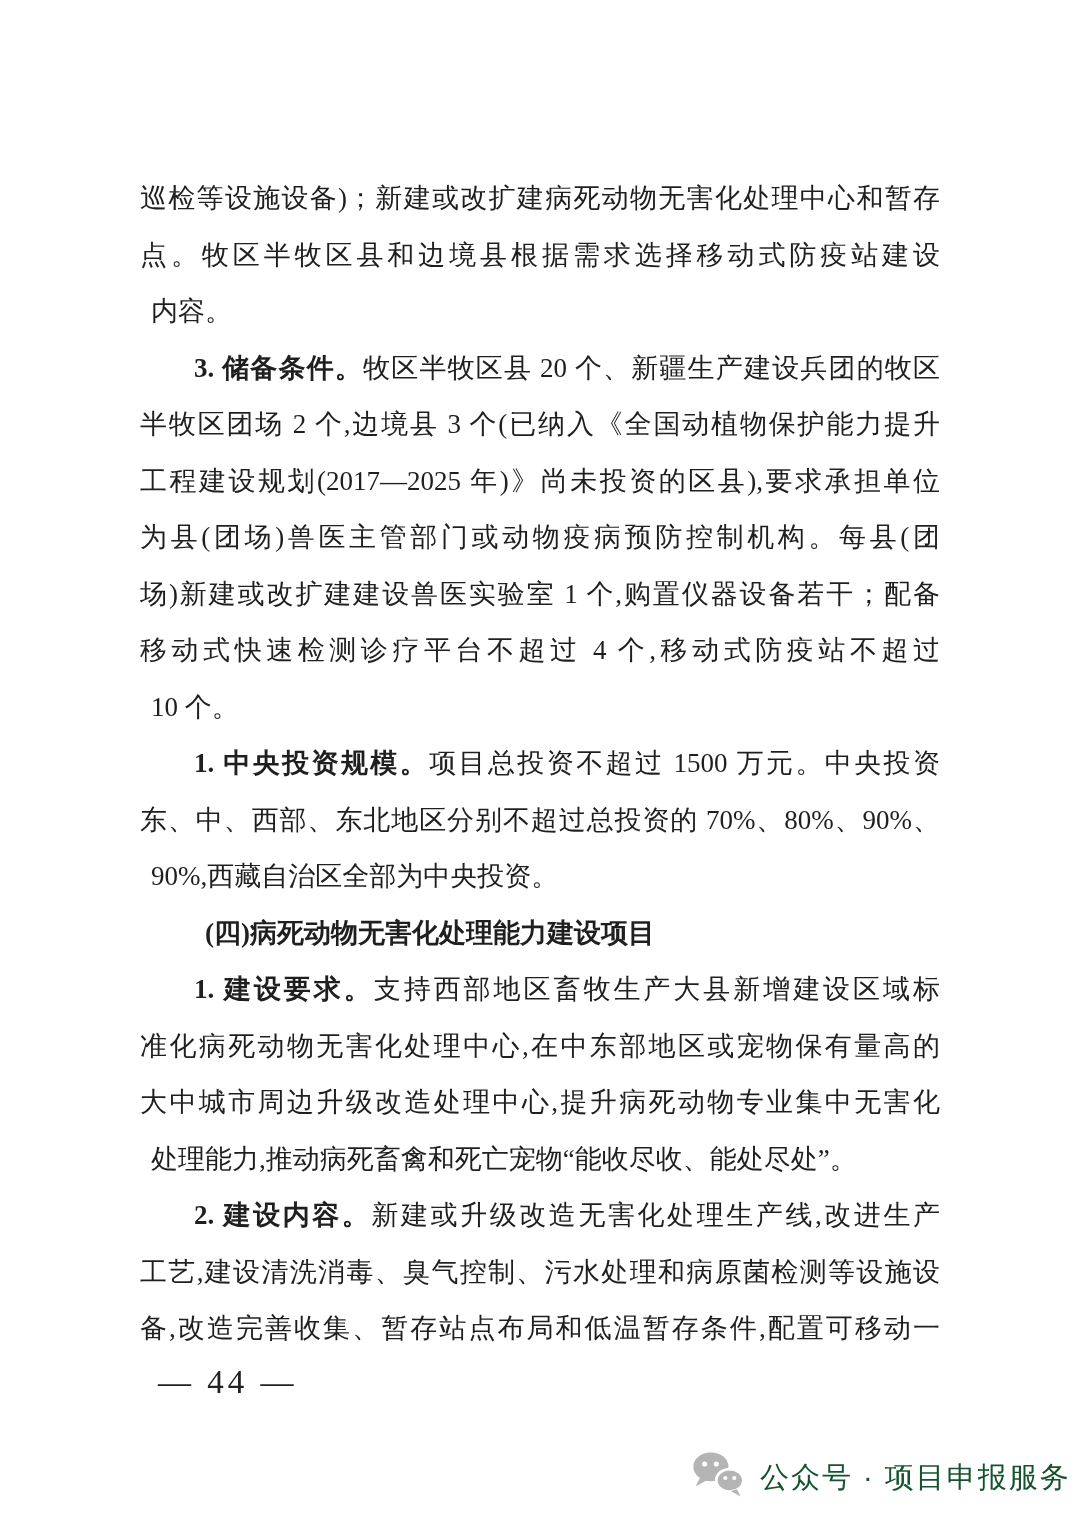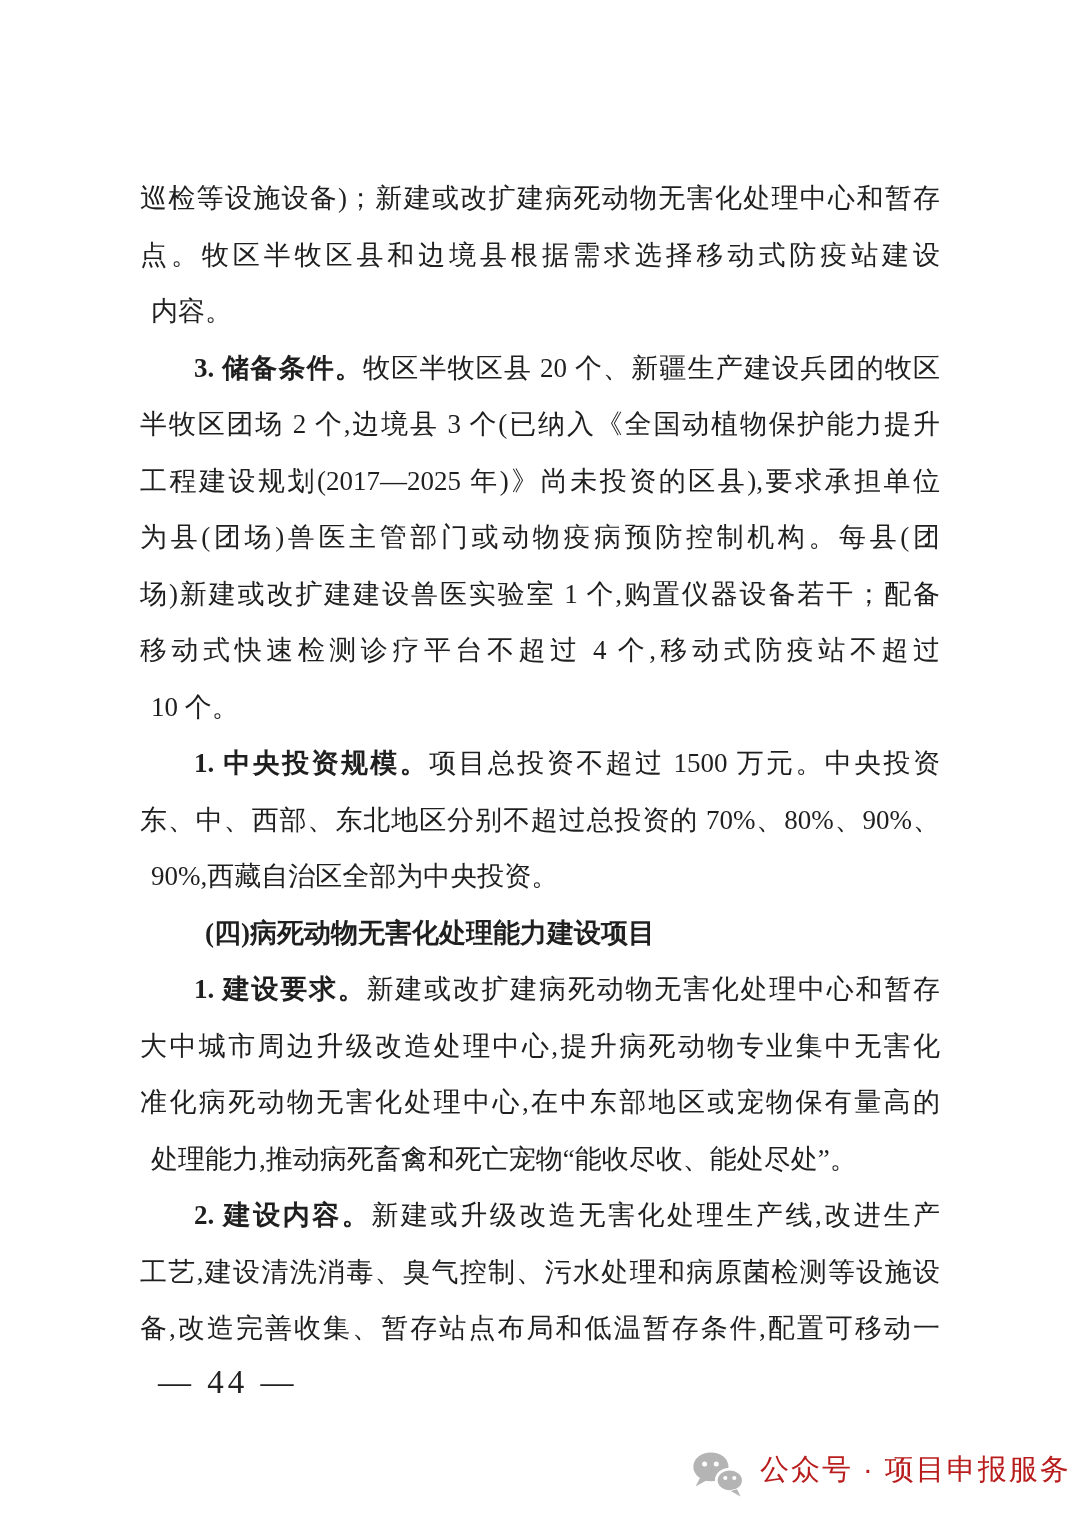--- a/index.html
+++ b/index.html
@@ -50,23 +50,23 @@
     font-size: 33px;
     line-height: 40px;
     color: #222222;
     letter-spacing: 4px;
   }
   .watermark {
     position: absolute;
     left: 692px;
     top: 1450px;
     display: flex;
-    align-items: flex-start;
+    align-items: flex-end;
     gap: 14px;
-    color: #b91c1c;
+    color: #14532d;
   }
   .watermark .wm-text {
     font-size: 29px;
     letter-spacing: 2px;
     font-family: "Liberation Sans", "DejaVu Sans", sans-serif;
   }
   .wm-icon { display: block; }
 </style>
 </head>
 <body>
@@ -86,23 +86,23 @@
     <p class="ln jst"><span>场)新建或改扩建建设兽医实验室 1 个,购置仪器设备若干；配备</span></p>
     <p class="ln jst"><span>移动式快速检测诊疗平台不超过 4 个,移动式防疫站不超过</span></p>
     <p class="ln lst"><span>10 个。</span></p>
 
     <p class="ln jst ind"><span class="b">1. 中央投资规模。</span><span>项目总投资不超过 1500 万元。中央投资</span></p>
     <p class="ln jst"><span>东、中、西部、东北地区分别不超过总投资的 70%、80%、90%、</span></p>
     <p class="ln lst"><span>90%,西藏自治区全部为中央投资。</span></p>
 
     <p class="ln lst ind hd"><span>(四)病死动物无害化处理能力建设项目</span></p>
 
-    <p class="ln jst ind"><span class="b">1. 建设要求。</span><span>新建或改扩建病死动物无害化处理中心和暂存</span></p>
+    <p class="ln jst ind"><span class="b">1. 建设要求。</span><span>支持西部地区畜牧生产大县新增建设区域标</span></p>
+    <p class="ln jst"><span>准化病死动物无害化处理中心,在中东部地区或宠物保有量高的</span></p>
     <p class="ln jst"><span>大中城市周边升级改造处理中心,提升病死动物专业集中无害化</span></p>
-    <p class="ln jst"><span>准化病死动物无害化处理中心,在中东部地区或宠物保有量高的</span></p>
     <p class="ln lst"><span>处理能力,推动病死畜禽和死亡宠物“能收尽收、能处尽处”。</span></p>
 
     <p class="ln jst ind"><span class="b">2. 建设内容。</span><span>新建或升级改造无害化处理生产线,改进生产</span></p>
     <p class="ln jst"><span>工艺,建设清洗消毒、臭气控制、污水处理和病原菌检测等设施设</span></p>
     <p class="ln jst"><span>备,改造完善收集、暂存站点布局和低温暂存条件,配置可移动一</span></p>
 
   </div>
 
   <div class="page-number">— 44 —</div>
 

